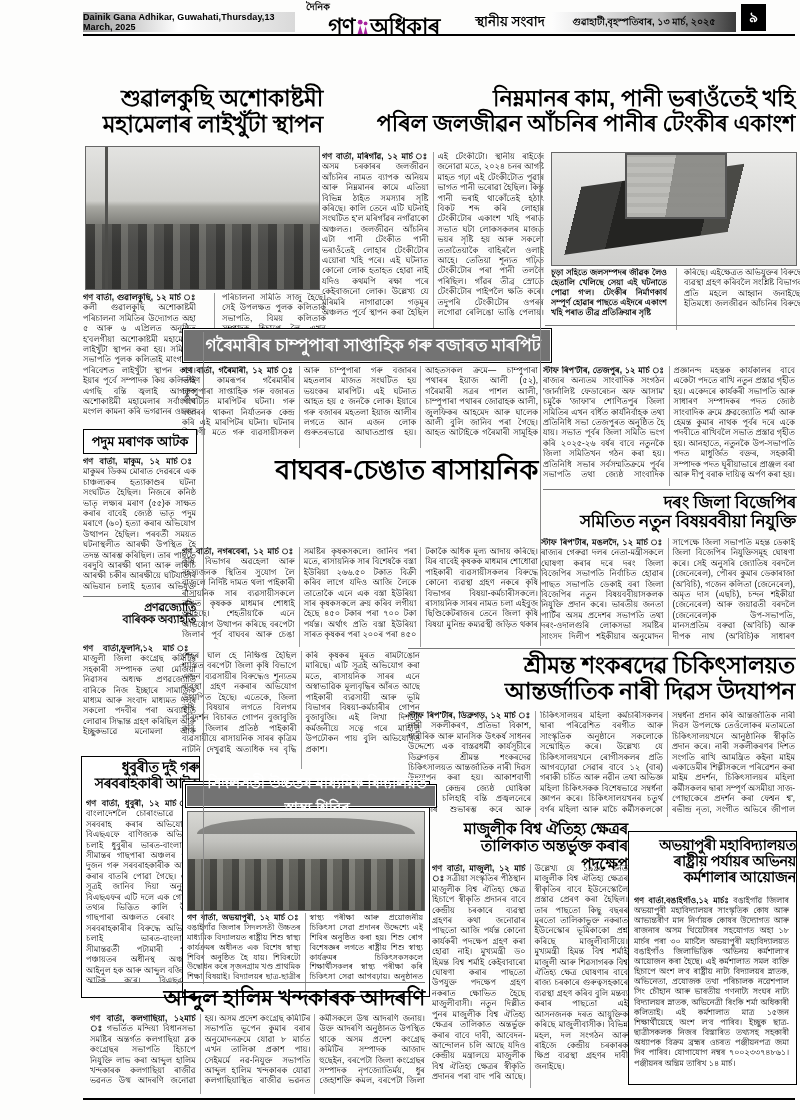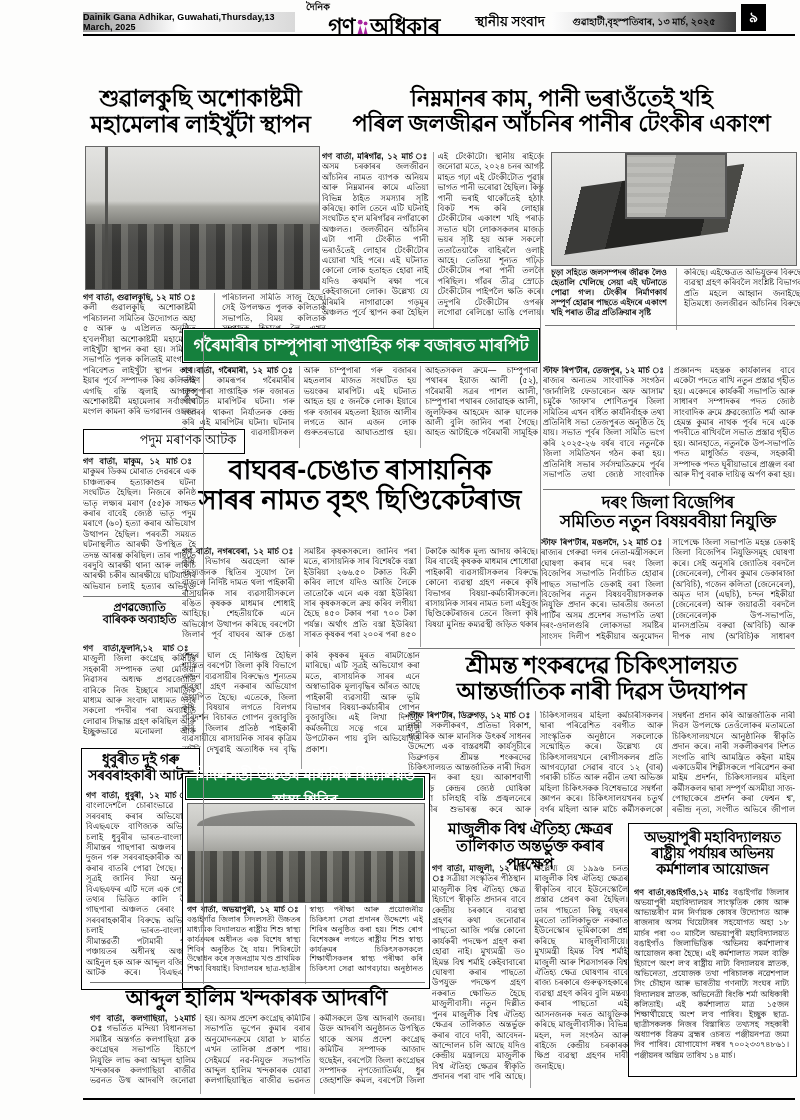--- a/index.html
+++ b/index.html
@@ -16,32 +16,32 @@
   .masthead .big{position:absolute;left:0;top:9px;width:100%;display:flex;align-items:center;justify-content:center;
         font-size:22px;font-weight:bold;letter-spacing:-.5px;}
   .masthead svg{margin:0 1px;}
   .local{position:absolute;left:470px;top:11px;width:80px;font-size:13.5px;font-weight:bold;text-align:center;}
   .pagenum{position:absolute;left:741px;top:4px;width:25px;height:27px;background:#000;color:#fff;
         font-size:14px;font-weight:bold;display:flex;align-items:center;justify-content:center;}
   .hrule{position:absolute;background:#000;}
   .vline{position:absolute;width:1px;background:#8a8a8a;}
   .hline{position:absolute;height:1px;background:#777;}
   
-  .hl{position:absolute;font-weight:bold;text-align:center;line-height:1.12;letter-spacing:-.3px;}
+  .hl{position:absolute;font-weight:bold;text-align:right;line-height:1.12;letter-spacing:-.3px;}
   .hl span{display:block;}
-  .hl-rev{position:absolute;background:#15803d;color:#fff;font-weight:bold;display:flex;align-items:center;
-        justify-content:center;text-align:center;letter-spacing:-.2px;border:1px solid #000;box-shadow:0 0 0 1px #fff inset;}
-  .hl-box{position:absolute;border:1.5px solid #000;font-weight:normal;display:flex;align-items:flex-start;
-        justify-content:center;text-align:center;background:#fff;padding-left:48px;}
+  .hl-rev{position:absolute;background:#737373;color:#fff;font-weight:bold;display:flex;align-items:center;
+        justify-content:center;text-align:center;letter-spacing:-.2px;border:1px solid #000;box-shadow:0 0 0 1px #fff inset;padding-left:12px;}
+  .hl-box{position:absolute;border:1.5px solid #000;font-weight:bold;display:flex;align-items:flex-end;
+        justify-content:center;text-align:center;background:#fff;}
   
   .body{position:absolute;font-size:8.2px;line-height:1.27;text-align:justify;overflow:hidden;
         column-gap:9px;column-rule:1px solid #9a9a9a;word-break:break-word;}
   .body b{font-weight:bold;}
   .c1{column-count:1;} .c2{column-count:2;} .c3{column-count:3;}
-  .boxed{border:1.5px solid #000;background:#fff;}
+  .boxed{border:1.5px solid #000;background:#fff;margin-top:8px;}
   .caption{position:absolute;font-size:8px;line-height:1.25;font-weight:bold;text-align:justify;overflow:hidden;}
   
   .photo{position:absolute;overflow:hidden;border:1px solid #666;}
   .ph-crowd{background:
      linear-gradient(to bottom,#e3e3e1 0%,#cfcfcb 38%,#a8a8a2 42%,#7d7d78 55%,#555 70%,#3c3c3a 100%);}
   .ph-crowd:before{content:"";position:absolute;left:8%;top:0;width:3px;height:100%;background:#51514e;}
   .ph-crowd:after{content:"";position:absolute;left:0;bottom:0;width:100%;height:46%;
      background:repeating-linear-gradient(90deg,#2e2e2c 0 9px,#6e6e69 9px 16px,#494946 16px 26px);opacity:.75;}
   .ph-tank{background:linear-gradient(to bottom,#e9e9e7 0%,#dcdcda 45%,#cFcFcd 100%);}
   .ph-tank:before{content:"";position:absolute;left:-12%;top:18%;width:130%;height:58%;
@@ -119,21 +119,20 @@
   <div class="hl-rev" style="left:182px;top:328px;width:356px;height:33px;font-size:17px">
     <span>গৰৈমাৰীৰ চাম্পুপাৰা সাপ্তাহিক গৰু বজাৰত মাৰপিট</span>
   </div>
   <div class="body c3" style="left:182px;top:366px;width:356px;height:82px">
     <b>গণ বাৰ্তা, গৰৈমাৰী, ১২ মাৰ্চ ঃ</b>
     <span>দক্ষিণ কামৰূপৰ গৰৈমাৰীৰ চাম্পুপাৰা সাপ্তাহিক গৰু বজাৰত সংঘটিত মাৰপিটৰ ঘটনা। গৰু বজাৰৰ থাকনা নিৰ্যাতনক কেন্দ্ৰ কৰি এই মাৰপিটৰ ঘটনা। ঘটনাৰ বিৱৰণী মতে গৰু ব্যৱসায়ীসকল আৰু চাম্পুপাৰা গৰু বজাৰৰ মহতলাৰ মাজত সংঘটিত হয় ভয়ংকৰ মাৰপিট। এই ঘটনাত আহত হয় ৫ জনকৈ লোক। ইয়াৰে গৰু বজাৰৰ মহতলা ইয়াজ আলীৰ লগতে আন এজন লোক গুৰুতৰভাৱে আঘাতপ্ৰাপ্ত হয়। আহতসকল ক্ৰমে— চাম্পুপাৰা পথাৰৰ ইয়াজ আলী (৫২), গৰৈমাৰী সত্ৰৰ পাশল আলী, চাম্পুপাৰা পথাৰৰ জোৱাহক আলী, জুলফিকৰ আহমেদ আৰু ঘালেক আলী বুলি জানিব পৰা গৈছে। আহত আটাইকে গৰৈমাৰী সামূহিক স্বাস্থ্য কেন্দ্ৰত সংকটজনক অৱস্থাত ভৰ্তি কৰোৱা হৈছে। উল্লেখ্য যে চাম্পুপাৰা সাপ্তাহিক গৰু বজাৰৰ পৰা গৰু ব্যৱসায়ী কেইজনে গৰু ক্ৰয় কৰি মহতলাক থাকনা নিদি বলপূৰ্বকভাৱে বজাৰৰ পৰা গৰু লৈ যোৱাৰ সময়ত মহতলাৰে বিবাদ হোৱা বুলি জানিব পৰা গৈছে। এই ঘটনাৰ পিছতেই চাম্পুপাৰা সাপ্তাহিক বজাৰখনত এক উত্তপ্ত পৰিস্থিতিৰ সৃষ্টি হয়। গৰু ব্যৱসায়ী আৰু মহতলা পক্ষৰ এই মাৰপিটৰ ঘটনাই সৰ্বত্ৰ চাঞ্চল্যৰ সৃষ্টি কৰিছে।</span>
   </div>
 
   <div class="hl" style="left:182px;top:455px;width:356px;font-size:27px">
     <span>বাঘবৰ-চেঙাত ৰাসায়নিক</span>
-    <span>সাৰৰ নামত বৃহৎ ছিণ্ডিকেটৰাজ</span>
   </div>
   <div class="body c3" style="left:182px;top:547px;width:356px;height:100px">
     <b>গণ বাৰ্তা, নগৰবেৰা, ১২ মাৰ্চ ঃ</b>
     <span>কৃষি বিভাগৰ অৱহেলা আৰু ৰহস্যজনক স্থিতিৰ সুযোগ লৈ বাজলে নিৰ্দিষ্ট দামত থলা পাইকাৰী ৰাসায়নিক সাৰ ব্যৱসায়ীসকলে ৰঙিত কৃষকক মাধমাৰ শোধাই আহিছে। শেহতীয়াকৈ এনে অভিযোগ উত্থাপন কৰিছে বৰপেটা জিলাৰ পূৰ্ব বাঘবৰ আৰু চেঙা সমষ্টিৰ কৃষকসকলে। জানিব পৰা মতে, ৰাসায়নিক সাৰ বিশেষকৈ বস্তা ইউৰিয়া ২৬৬.৫০ টকাত বিক্ৰী কৰিব লাগে যদিও আজি লৈকে তাতোকৈ এনে এক বস্তা ইউৰিয়া সাৰ কৃষকসকলে ক্ৰয় কৰিব লগীয়া হৈছে ৪৫০ টকাৰ পৰা ৭০০ টকা পৰ্যন্ত। অৰ্থাৎ প্ৰতি বস্তা ইউৰিয়া সাৰত কৃষকৰ পৰা ২০০ৰ পৰা ৪৫০ টকাকৈ অধিক মূল্য আদায় কৰিছে। যিৰ বাবেই কৃষকক মাধমাৰ শোধোৱা পাইকাৰী ব্যৱসায়ীসকলৰ বিৰুদ্ধে কোনো ব্যৱস্থা গ্ৰহণ নকৰে কৃষি বিভাগৰ বিষয়া-কৰ্মচাৰীসকলে। ৰাসায়নিক সাৰৰ নামত চলা এইবুজ ছিণ্ডিকেটৰাজৰ তেনে জিলা কৃষি বিষয়া মুনিন্দ্ৰ কম্যৱস্থী জড়িত থকাৰ অভিযোগো উত্থাপিত হৈছে। জিলা কৃষি বিষয়া মুনিন্দ্ৰ</span>
   </div>
   <div class="body c2" style="left:182px;top:651px;width:238px;height:118px">
     <span>শেহৰ ঘাল হে নিক্ষিপ্ত হৈছিল শাস্তিত বৰপেটা জিলা কৃষি বিভাগে এজন ব্যৱসায়ীৰ বিৰুদ্ধেও শূন্যতম ব্যৱস্থা গ্ৰহণ নকৰাৰ অভিযোগ উত্থাপিত হৈছে। এতেকে, জিলা কৃষি বিষয়াৰ লগতে বিলগম পৰিদৰ্শন বিচাৰত গোপন বুজাবুজি কৰি জিলাৰ প্ৰতিষ্ঠ পাইকাৰী ব্যৱসায়ীয়ে ৰাসায়নিক সাৰৰ কৃত্ৰিম নাটনি দেখুৱাই অত্যধিক দৰ বৃদ্ধি কৰি কৃষকৰ মূৰত ৰামটাঙোন মাৰিছে। এটি সূত্ৰই অভিযোগ কৰা মতে, ৰাসায়নিক সাৰৰ এনে অস্বাভাৱিক মূল্যবৃদ্ধিৰ আঁৰত আছে পাইকাৰী ব্যৱসায়ী আৰু ভূমি বিভাগৰ বিষয়া-কৰ্মচাৰীৰ গোপন বুজাবুজি। এই লিখা দিশটো কৰ্মজনীয়ে সত্বে গৰে মাহিলি উপঢৌকন পায় বুলি অভিযোগত প্ৰকাশ।</span>
   </div>
 
   <div class="hline" style="left:545px;top:325px;width:250px"></div>

